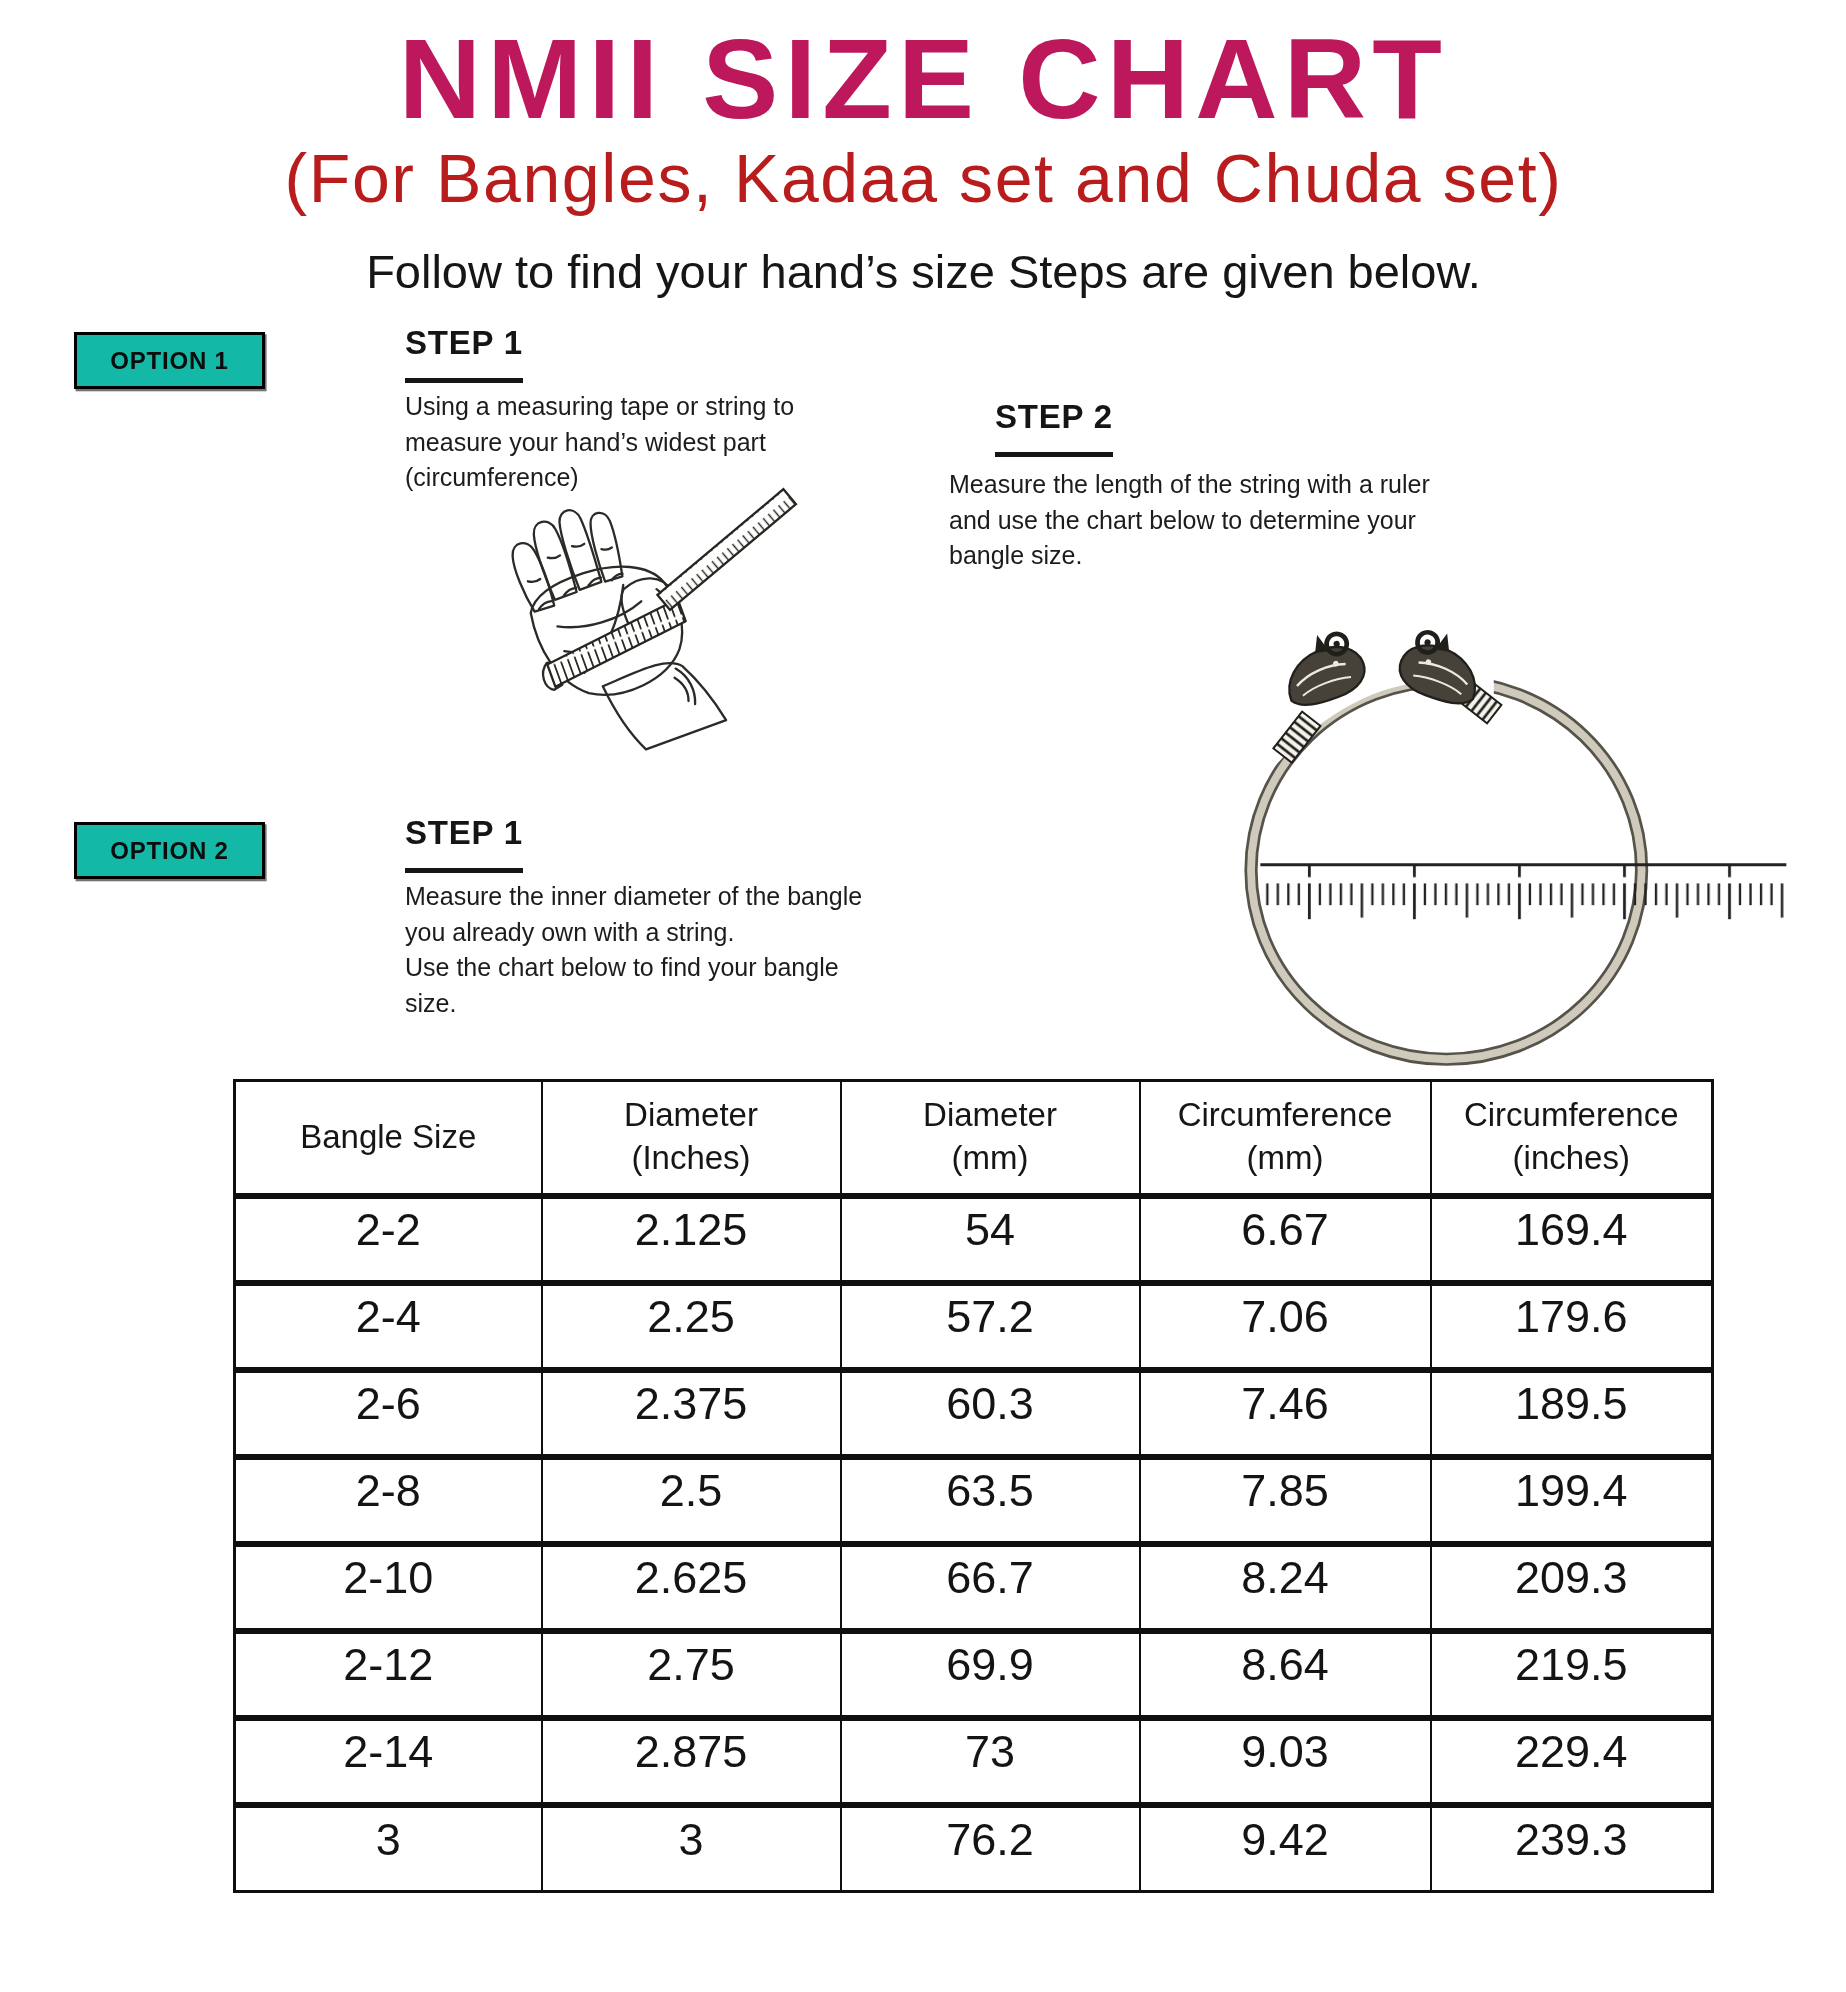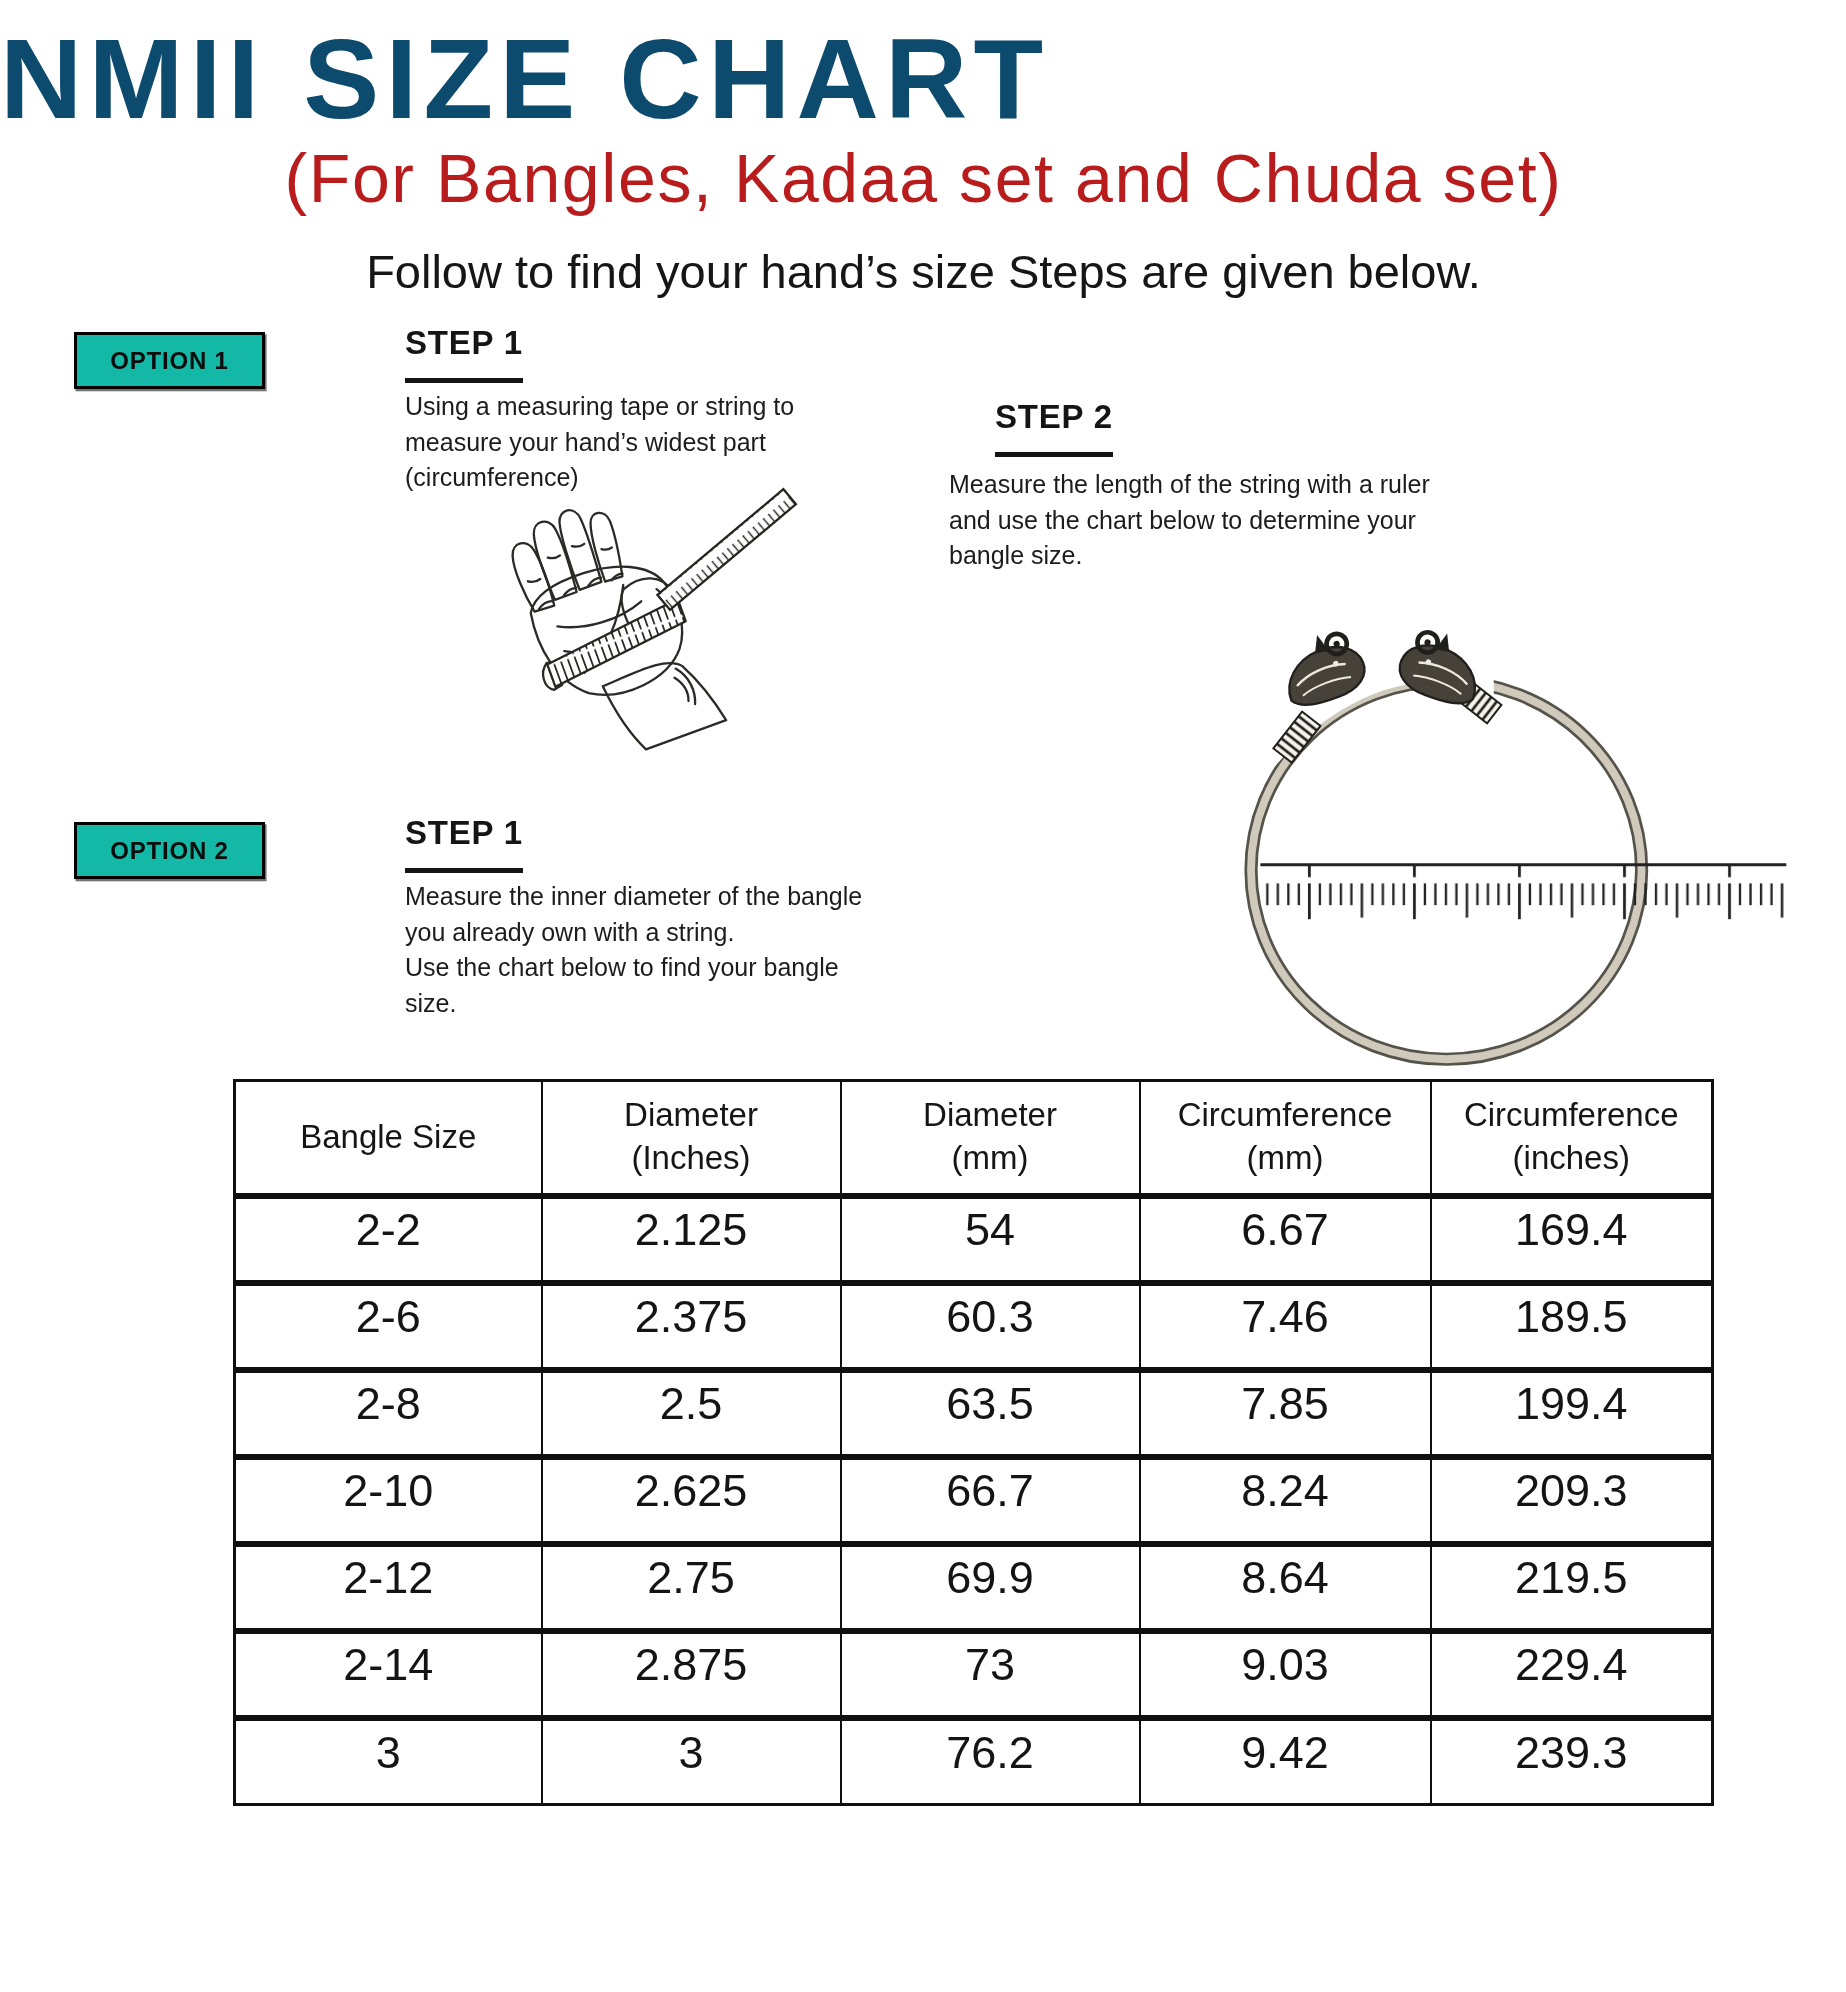--- a/index.html
+++ b/index.html
@@ -2,22 +2,22 @@
 <html style="font-size:12.5px"><head>
 <meta charset="utf-8">
 <style>
   html,body{margin:0;padding:0;background:#ffffff;}
   .page{
     position:relative;width:1847px;height:1992px;background:#ffffff;
     font-family:"Liberation Sans", sans-serif;color:#151515;overflow:hidden;
   }
   .abs{position:absolute;}
   .page-title{
-    top:12.5px;left:0;width:100%;
-    font-size:114px;font-weight:700;letter-spacing:6.2px;color:#0c4a6e;
+    top:12.5px;left:0;width:100%;text-align:center;
+    font-size:114px;font-weight:700;letter-spacing:6.2px;color:#be185d;
     white-space:nowrap;
   }
   .page-subtitle{
     top:139px;left:0;width:100%;text-align:center;
     font-size:68px;font-weight:400;letter-spacing:1.6px;color:#b91c1c;
     white-space:nowrap;
   }
   .page-intro{
     top:244px;left:0;width:100%;text-align:center;
     font-size:47px;font-weight:400;color:#161616;white-space:nowrap;
@@ -229,20 +229,27 @@
     </thead>
     <tbody>
       <tr>
         <td>2-2</td>
         <td>2.125</td>
         <td>54</td>
         <td>6.67</td>
         <td>169.4</td>
       </tr>
       <tr>
+        <td>2-4</td>
+        <td>2.25</td>
+        <td>57.2</td>
+        <td>7.06</td>
+        <td>179.6</td>
+      </tr>
+      <tr>
         <td>2-6</td>
         <td>2.375</td>
         <td>60.3</td>
         <td>7.46</td>
         <td>189.5</td>
       </tr>
       <tr>
         <td>2-8</td>
         <td>2.5</td>
         <td>63.5</td>

